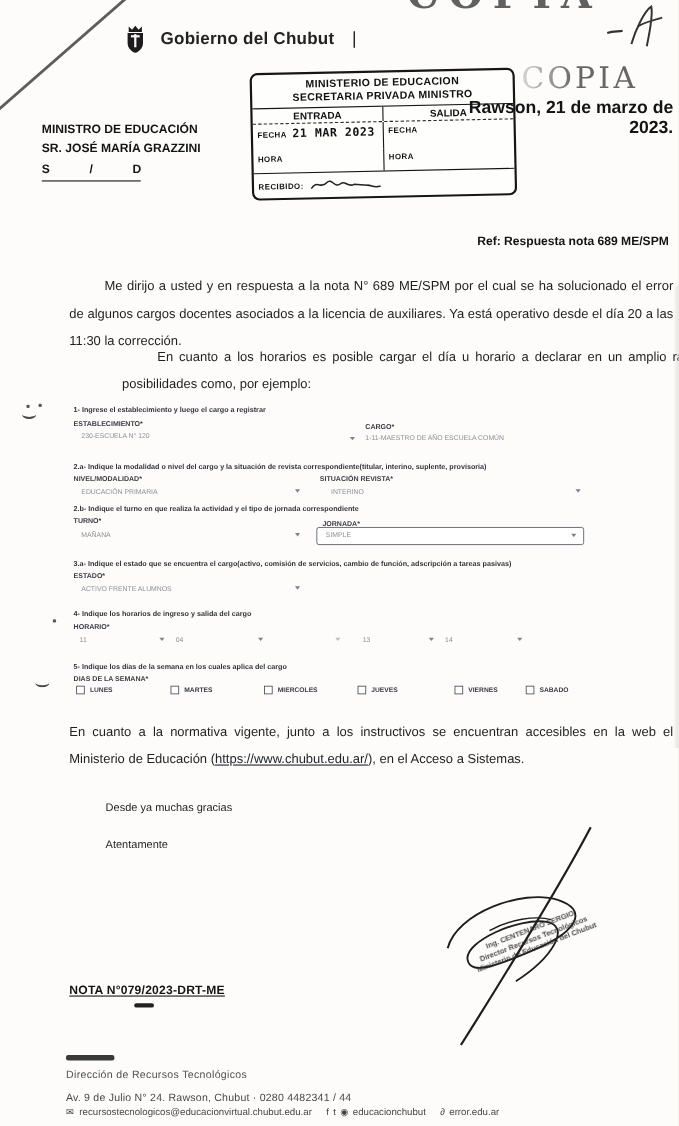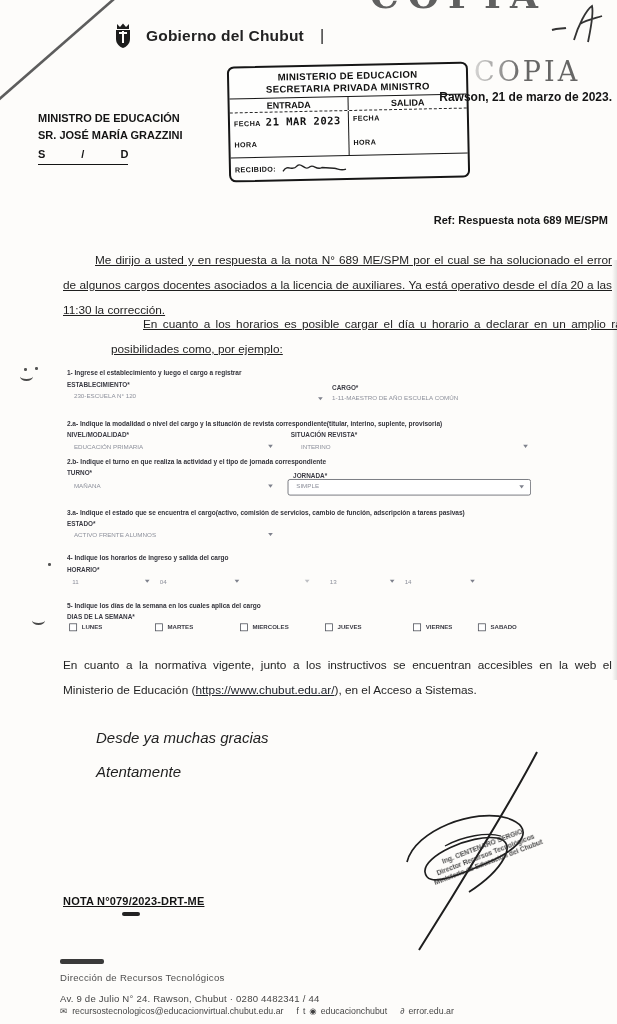--- a/index.html
+++ b/index.html
@@ -16,21 +16,21 @@
   
   .fold{position:absolute;left:0;top:0;width:130px;height:110px;pointer-events:none;}
   
   .copia-top{position:absolute;left:370px;top:-26px;font-size:36px;font-weight:bold;
     letter-spacing:9px;color:#3a3a3a;opacity:.8;font-family:"DejaVu Serif",serif;}
   .copia-stamp{position:absolute;left:474px;top:56px;font-size:27px;letter-spacing:3px;
     color:#4c4c4c;opacity:.85;font-family:"DejaVu Serif",serif;
     -webkit-mask-image:linear-gradient(90deg,rgba(0,0,0,.25),#000 45%);
     mask-image:linear-gradient(90deg,rgba(0,0,0,.25),#000 45%);}
   .dateline{position:absolute;left:400px;top:90px;width:212px;text-align:right;
-    font-size:12px;font-weight:bold;color:#141414;}
+    font-size:16px;font-weight:bold;color:#141414;}
   
   .stamp{position:absolute;left:228px;top:64px;width:237px;border:2.4px solid #161616;
     border-radius:7px;transform:rotate(-1.2deg);background:rgba(255,255,255,.6);
     font-family:"Liberation Sans",sans-serif;color:#111;}
   .stamp .ttl{font-size:9.6px;font-weight:bold;text-align:center;letter-spacing:.3px;line-height:12px;}
   .stamp .ttl-wrap{padding:4px 2px 2px 2px;border-bottom:1.6px solid #161616;}
   .stamp .cols{display:flex;border-bottom:1.4px dashed #2a2a2a;}
   .stamp .cols>div{flex:1;text-align:center;font-size:9px;font-weight:bold;
     padding:2px 0 1px 0;}
   .stamp .cols>div:first-child{border-right:1.6px solid #161616;}
@@ -45,23 +45,23 @@
   .stamp .r-recibido{height:20px;display:flex;align-items:center;padding:1px 4px;gap:4px;}
   
   .addr{position:absolute;left:38px;top:110px;font-size:11px;font-weight:bold;line-height:17px;color:#141414;}
   .addr .sd{display:inline-flex;align-items:flex-end;border-bottom:1.8px solid #141414;padding-bottom:1px;margin-top:2px;}
   .addr .sd .gap{display:inline-block;width:36px;}
   
   .ref{position:absolute;left:330px;top:204px;width:278px;text-align:right;
     font-size:11px;font-weight:bold;color:#141414;margin-top:10px;}
   .para{position:absolute;left:63px;width:549px;font-size:11.8px;line-height:25px;
     text-align:justify;color:#1f1f1f;}
-  .indent{text-indent:32px;text-decoration:underline;}
+  .indent{text-indent:32px;}
   .plink{text-decoration:underline;color:#20242c;}
-  .freeline{position:absolute;left:96px;font-size:15px;color:#1f1f1f;font-style:italic;}
+  .freeline{position:absolute;left:96px;font-size:10px;color:#1f1f1f;}
   
   .form{position:absolute;left:63px;top:366px;width:712px;height:462px;
     transform:scale(0.78);transform-origin:top left;color:#3b3b44;}
   .form .sec{position:absolute;font-size:8.4px;font-weight:bold;color:#33333b;white-space:nowrap;}
   .form .flbl{position:absolute;font-size:8.2px;font-weight:bold;color:#3b3b44;white-space:nowrap;}
   .form .fval{position:absolute;font-size:8px;color:#8d909b;white-space:nowrap;}
   .form .arr{position:absolute;width:0;height:0;border-left:3.5px solid transparent;
     border-right:3.5px solid transparent;border-top:4.5px solid #7e818c;}
   .form .jbox{position:absolute;border:1.2px solid #55585f;border-radius:3px;background:#fff;}
   .form .jbox .fval{position:absolute;left:10px;top:4px;}

